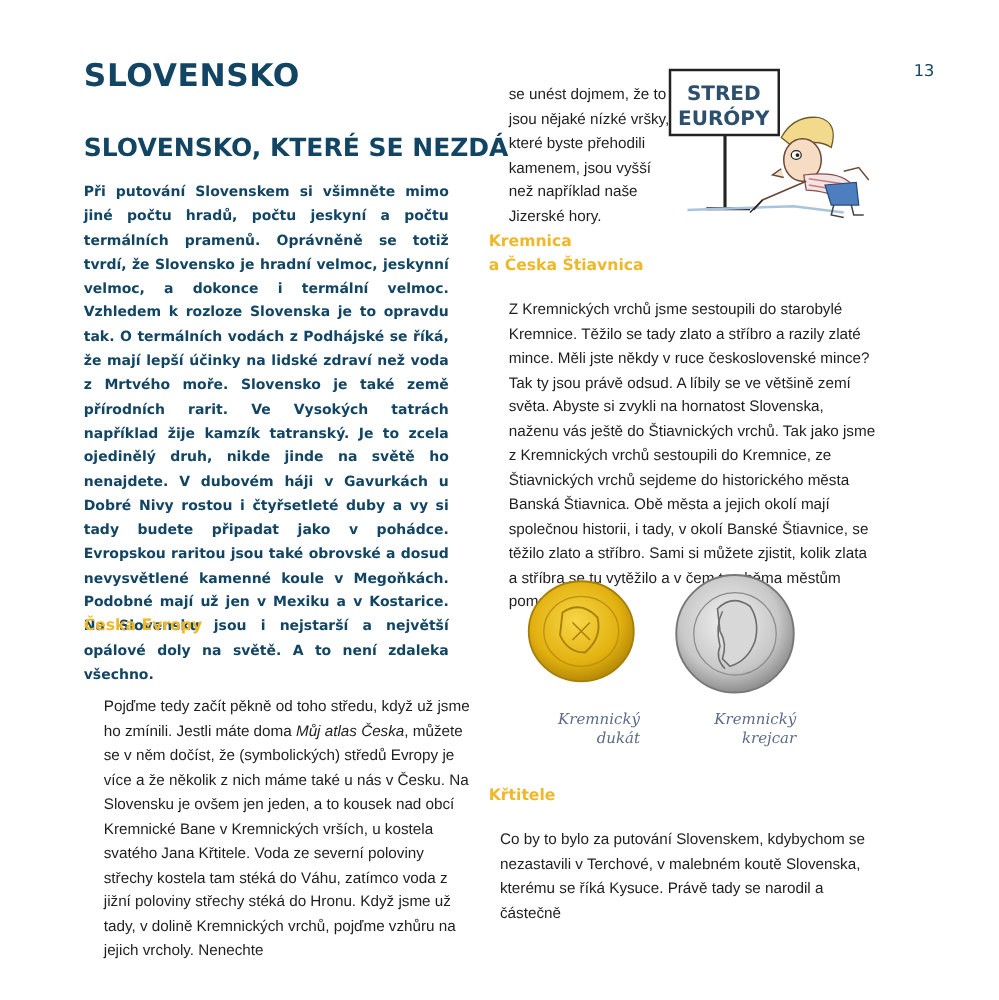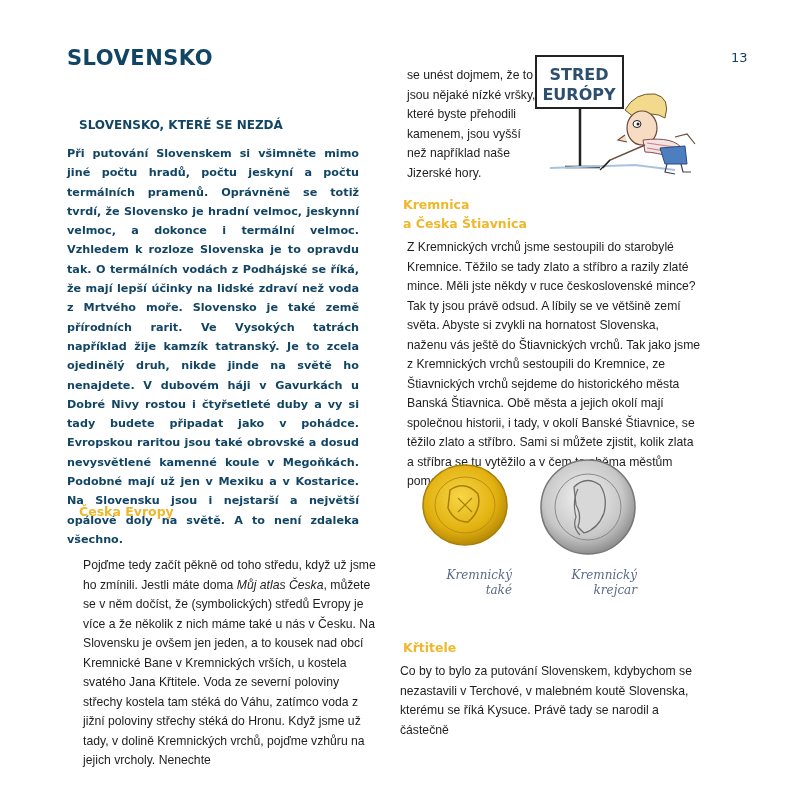--- a/index.html
+++ b/index.html
@@ -1,27 +1,27 @@
 <!DOCTYPE html>
 <html><head>
 <meta charset="utf-8">
 <style>
   html, body { margin:0; padding:0; background:#ffffff; }
   body { width:799px; height:800px; position:relative; overflow:hidden;
          font-family:"DejaVu Sans", sans-serif; }
   .page-title { position:absolute; left:67px; top:46px; margin:0;
-    font-family:"DejaVu Sans", sans-serif; font-weight:bold; font-size:21px;
+    font-family:"DejaVu Sans", sans-serif; font-weight:bold; font-size:25px;
     color:#124563; letter-spacing:0.5px; }
-  .section-title { position:absolute; left:67px; top:106px; margin:12px;
-    font-family:"DejaVu Sans", sans-serif; font-weight:bold; font-size:12px;
+  .section-title { position:absolute; left:67px; top:106px; margin:0;
+    font-family:"DejaVu Sans", sans-serif; font-weight:bold; font-size:20px;
     color:#124563; }
   .intro { position:absolute; left:67px; top:144px; width:292px; margin:0;
     font-family:"DejaVu Sans", sans-serif; font-weight:bold; font-size:11.2px;
     line-height:19.3px; color:#124563; }
-  .sub-heading { position:absolute; margin:12px;
+  .sub-heading { position:absolute; margin:0;
     font-family:"DejaVu Sans", sans-serif; font-weight:bold; font-size:12.5px;
     color:#efb72a; line-height:19px; }
   .body-text { position:absolute; margin:16px;
     font-family:"Liberation Sans", sans-serif; font-size:12.2px;
     line-height:19.5px; color:#1e1e1e; }
   .page-number { position:absolute; left:731px; top:50px;
     font-family:"DejaVu Sans", sans-serif; font-size:13px; color:#124563; }
   .illustration { position:absolute; }
   .coin-caption { position:absolute; font-family:"DejaVu Serif", serif; font-style:italic;
     font-size:12px; color:#5a6a86; text-align:right; line-height:15px; }
@@ -84,21 +84,21 @@
       </radialGradient>
     </defs>
     <ellipse cx="45" cy="45" rx="42" ry="40" fill="url(#gold)" stroke="#a77f08" stroke-width="1.5"></ellipse>
     <ellipse cx="45" cy="45" rx="30" ry="28" fill="none" stroke="#b98f14" stroke-width="1"></ellipse>
     <path d="M30 30 Q45 20 58 34 Q62 50 48 62 Q34 62 28 48 Z" fill="none" stroke="#a77f08" stroke-width="1.5"></path>
     <path d="M38 38 L52 52 M52 38 L38 52" stroke="#a77f08" stroke-width="1.2"></path>
   </svg>
 </div>
 <div class="coin-caption" style="left:420px; top:568px; width:92px;">
   <span>Kremnický</span><br>
-  <span>také</span>
+  <span>dukát</span>
 </div>
 
 <div class="illustration" style="left:538px; top:457px; width:100px; height:100px;">
   <svg width="100" height="100" viewBox="0 0 100 100">
     <defs>
       <radialGradient id="silver" cx="45%" cy="40%" r="60%">
         <stop offset="0%" stop-color="#f2f2f2"></stop>
         <stop offset="70%" stop-color="#c7c7c7"></stop>
         <stop offset="100%" stop-color="#8f8f8f"></stop>
       </radialGradient>

